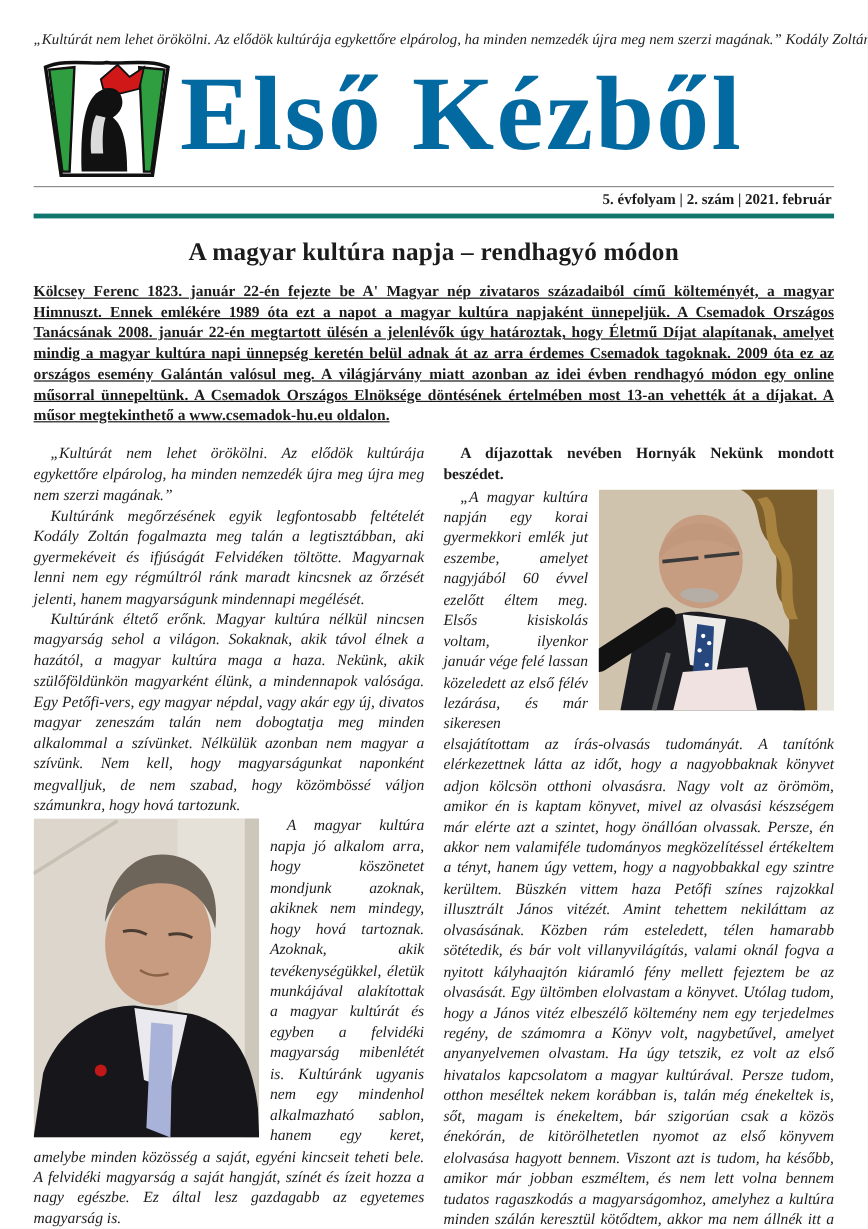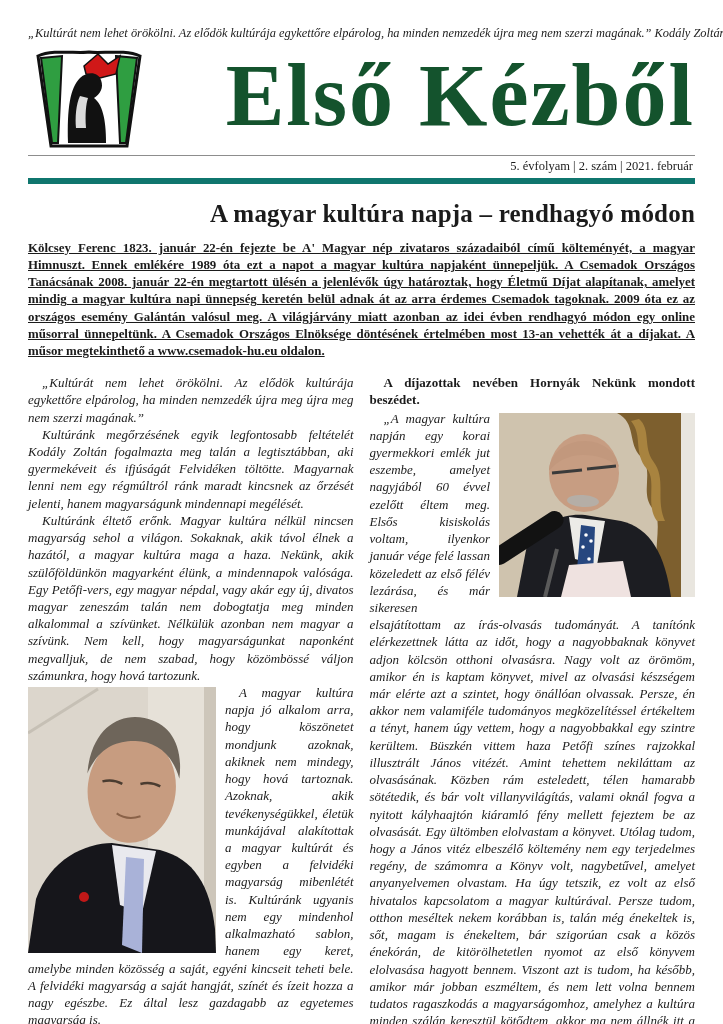--- a/index.html
+++ b/index.html
@@ -24,41 +24,41 @@
   }
   .masthead{
     display:flex;
     align-items:center;
     height:104px;
     margin-top:2px;
   }
   .logo{flex:0 0 122px;height:102px;}
   .masthead-title{
     flex:1;
-    text-align:right;
+    text-align:left;
     font-size:88px;
     font-weight:bold;
     letter-spacing:2px;
     line-height:1;
-    color:#14532d;
+    color:#0369a1;
     padding-bottom:6px;
     white-space:nowrap;
   }
   .issue-bar{
     border-top:1px solid #8d8d8d;
-    border-bottom:6px solid #0f766e;
+    border-bottom:4px solid #0f766e;
     padding:3px 2px 4px 2px;
     text-align:right;
     font-size:12.5px;
-    font-weight:normal;
+    font-weight:bold;
     margin-top:4px;
   }
   .headline{
-    text-align:right;
-    font-size:25px;
+    text-align:center;
+    font-size:21px;
     font-weight:bold;
     margin:16px 0 12px 0;
     letter-spacing:0.2px;
   }
   .lead{
     font-weight:bold;
     font-size:12.9px;
     line-height:1.33;
     text-align:justify;
     margin:0 0 14px 0;

